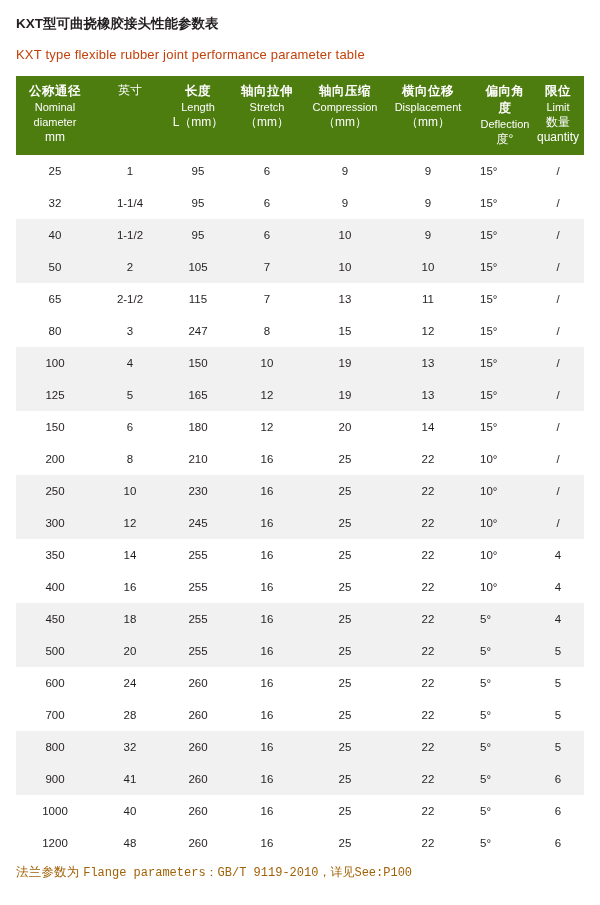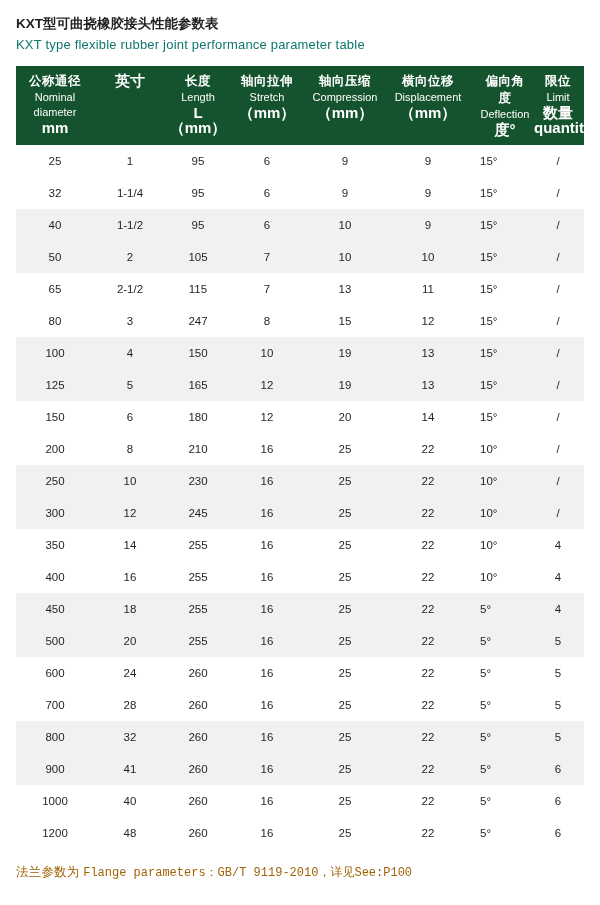--- a/index.html
+++ b/index.html
@@ -27,42 +27,42 @@
   }
   .title-cn {
     font-size: 13.5px;
     font-weight: bold;
     color: #231f20;
     letter-spacing: 0px;
     line-height: 19px;
   }
   .title-en {
     font-size: 13px;
-    color: #0f766e;
+    color: #c2410c;
     line-height: 20px;
-    margin-top: 2px;
+    margin-top: 12px;
     letter-spacing: 0.2px;
   }
   table.spec {
     border-collapse: collapse;
     width: 568px;
     margin: 11px 16px 0 16px;
     table-layout: fixed;
   }
   table.spec col.c0 { width: 78px; }
   table.spec col.c1 { width: 72px; }
   table.spec col.c2 { width: 64px; }
   table.spec col.c3 { width: 74px; }
   table.spec col.c4 { width: 82px; }
   table.spec col.c5 { width: 84px; }
   table.spec col.c6 { width: 62px; }
   table.spec col.c7 { width: 52px; }
 
   thead th {
-    background: #14532d;
+    background: #4d7c0f;
     color: #ffffff;
     font-weight: normal;
     padding: 7px 2px 8px 2px;
     vertical-align: top;
     text-align: center;
     border: none;
   }
   .h-cn {
     font-size: 12.5px;
     font-weight: bold;
@@ -70,24 +70,24 @@
     display: block;
     letter-spacing: 0.5px;
   }
   .h-en {
     font-size: 11px;
     line-height: 15px;
     display: block;
     font-weight: normal;
   }
   .h-unit {
-    font-size: 15px;
+    font-size: 12px;
     line-height: 15px;
     display: block;
-    font-weight: bold;
+    font-weight: normal;
   }
   thead th.left-al {
     text-align: center;
     padding-left: 10px;
   }
   tbody td {
     font-size: 11.5px;
     color: #231f20;
     text-align: center;
     padding: 8px 2px 8px 2px;

